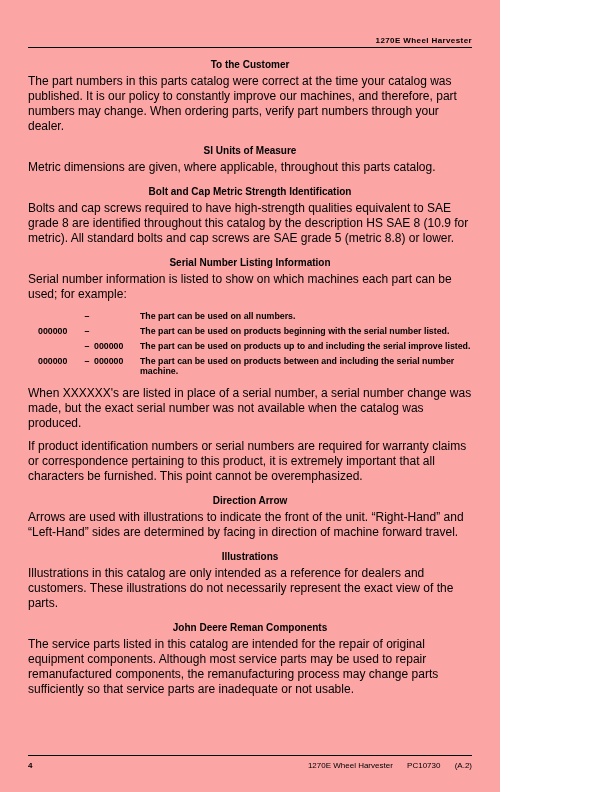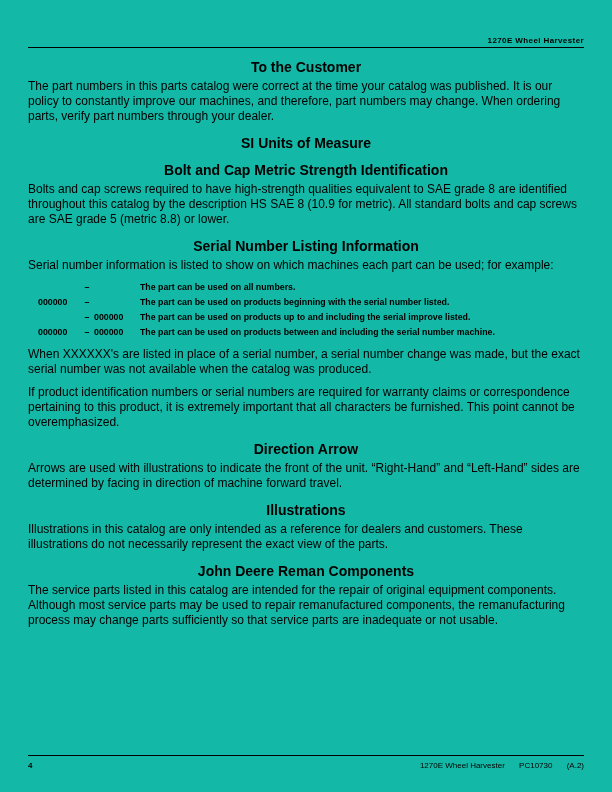--- a/index.html
+++ b/index.html
@@ -6,42 +6,42 @@
   html, body { background: #ffffff; }
   body {
     width: 612px;
     height: 792px;
     font-family: "Liberation Sans", sans-serif;
     color: #000;
     -webkit-font-smoothing: antialiased;
   }
   .page {
     position: relative;
-    width: 612px;
+    width: 500px;
     height: 792px;
     padding: 36px 28px 0 28px;
-    background: #14b8a6;
+    background: #fca5a5;
     overflow: hidden;
   }
   .page-header {
     display: flex;
     justify-content: flex-end;
     font-size: 8px;
     font-weight: bold;
     letter-spacing: 0.4px;
     padding-bottom: 2px;
   }
   .rule {
     border: none;
     border-top: 1.8px solid #000;
     height: 0;
   }
   .header-rule { margin-bottom: 4px; }
   .section-heading {
-    font-size: 14px;
+    font-size: 10px;
     font-weight: bold;
     text-align: center;
     margin: 11px 0 4px 0;
   }
   .body-text {
     font-size: 12px;
     line-height: 1.25;
   }
   .serial-table { margin: 9px 0 10px 0; }
   .serial-row {
@@ -83,20 +83,21 @@
   </div>
   <hr class="rule header-rule">
 
   <section>
     <h2 class="section-heading">To the Customer</h2>
     <p class="body-text">The part numbers in this parts catalog were correct at the time your catalog was published. It is our policy to constantly improve our machines, and therefore, part numbers may change. When ordering parts, verify part numbers through your dealer.</p>
   </section>
 
   <section>
     <h2 class="section-heading">SI Units of Measure</h2>
+    <p class="body-text">Metric dimensions are given, where applicable, throughout this parts catalog.</p>
   </section>
 
   <section>
     <h2 class="section-heading">Bolt and Cap Metric Strength Identification</h2>
     <p class="body-text">Bolts and cap screws required to have high-strength qualities equivalent to SAE grade 8 are identified throughout this catalog by the description HS SAE 8 (10.9 for metric). All standard bolts and cap screws are SAE grade 5 (metric 8.8) or lower.</p>
   </section>
 
   <section>
     <h2 class="section-heading">Serial Number Listing Information</h2>
     <p class="body-text">Serial number information is listed to show on which machines each part can be used; for example:</p>

